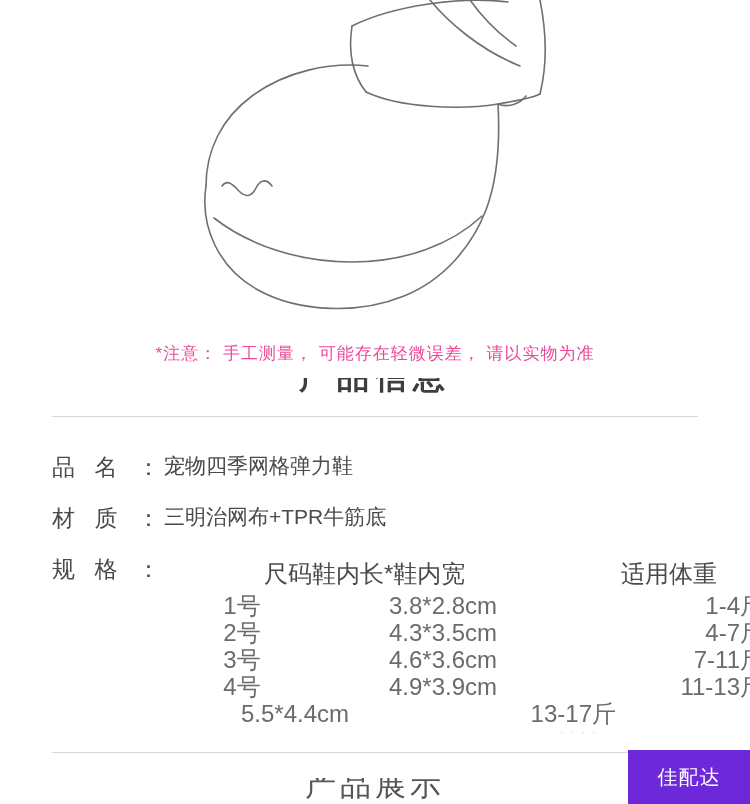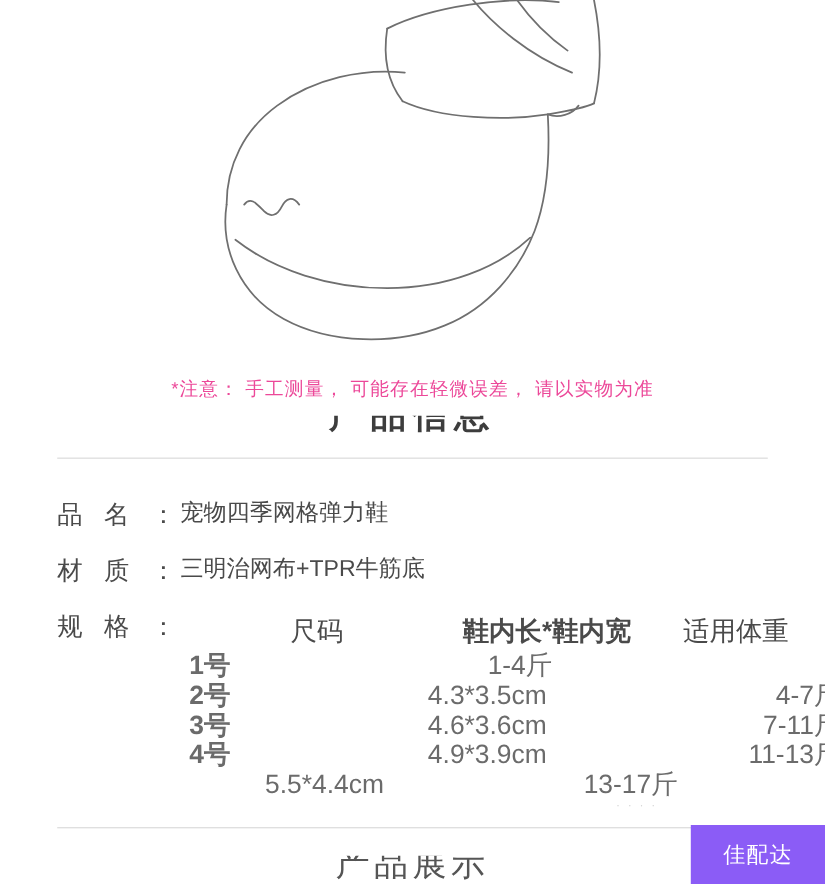--- a/index.html
+++ b/index.html
@@ -110,30 +110,30 @@
     margin-top: 4px;
     width: 592px;
   }
   .size-head {
     display: flex;
     font-size: 24px;
     color: #4a4a4a;
     margin-bottom: 2px;
   }
   .size-head .col-size   { width: 140px; flex: 0 0 140px; text-align: right; padding-left: 8px;}
-  .size-head .col-dim    { width: 262px; flex: 0 0 262px; text-align: right; font-weight: bold; }
+  .size-head .col-dim    { width: 262px; flex: 0 0 262px; text-align: left; }
   .size-head .col-weight { width: 190px; flex: 0 0 190px; text-align: center; }
 
   .size-row {
     display: flex;
     font-size: 24px;
     color: #6b6b6b;
     line-height: 27px;
   }
-  .size-row .col-size   { width: 140px; flex: 0 0 140px; text-align: left; padding-left: 8px; font-weight: bold; }
+  .size-row .col-size   { width: 140px; flex: 0 0 140px; text-align: center; padding-left: 8px; }
   .size-row .col-dim    { width: 262px; flex: 0 0 262px; text-align: center; }
   .size-row .col-weight { width: 190px; flex: 0 0 190px; text-align: right; padding-right: 10px;}
 
   
   .bottom-clip {
     position: absolute;
     top: 778px;
     left: 0;
     width: 750px;
     height: 26px;
@@ -247,20 +247,21 @@
 
     <div class="size-table">
       <div class="size-head">
         <div class="col-size">尺码</div>
         <div class="col-dim">鞋内长*鞋内宽</div>
         <div class="col-weight">适用体重</div>
       </div>
 
       <div class="size-row">
         <div class="col-size">1号</div>
+        <div class="col-dim">3.8*2.8cm</div>
         <div class="col-weight">1-4斤</div>
       </div>
 
       <div class="size-row">
         <div class="col-size">2号</div>
         <div class="col-dim">4.3*3.5cm</div>
         <div class="col-weight">4-7斤</div>
       </div>
 
       <div class="size-row">
@@ -284,15 +285,15 @@
 </div>
 
 <div class="watermark">· · · ·</div>
 
 <div class="rule rule-bottom"></div>
 
 <div class="bottom-clip">
   <div class="bottom-text">产品展示</div>
 </div>
 
-<div class="chat-badge" style="background: #8b5cf6;">
+<div class="chat-badge" style="background: #6d28d9;">
   <span>佳配达</span>
 </div>
 
 </body></html>

